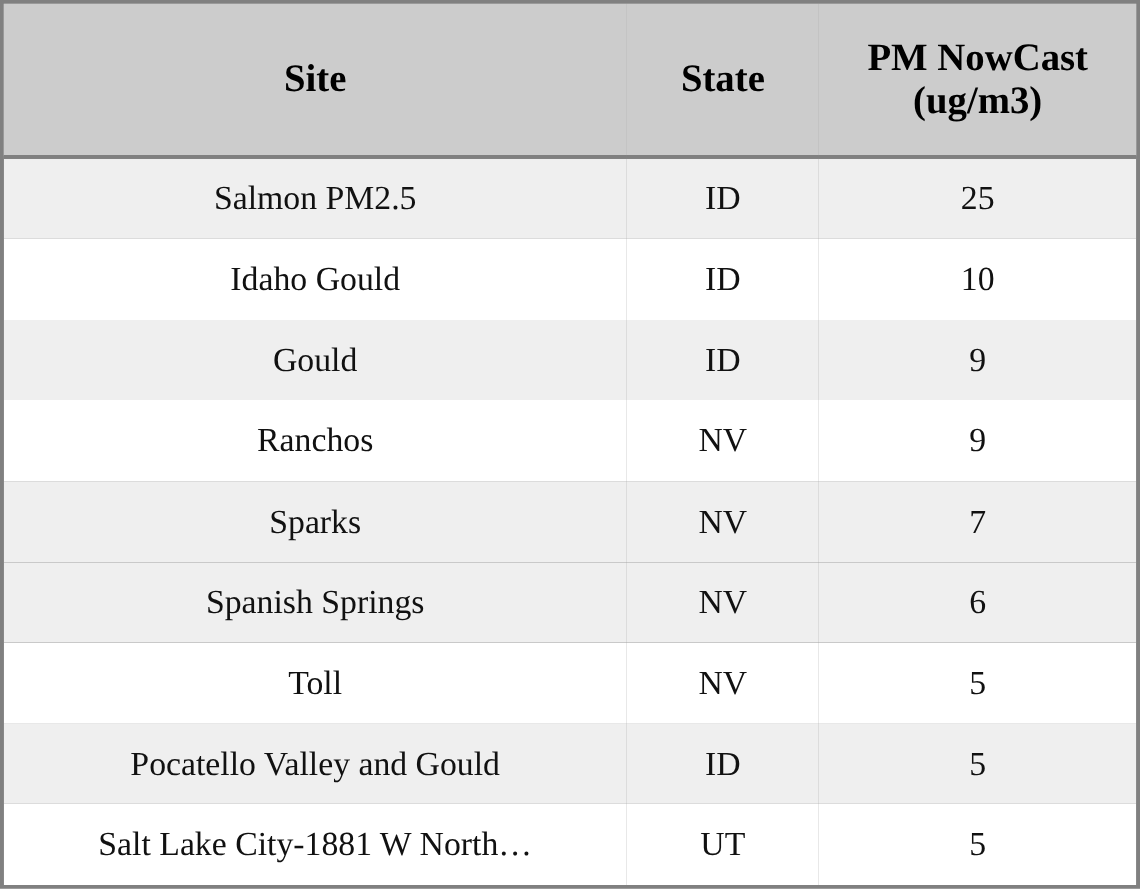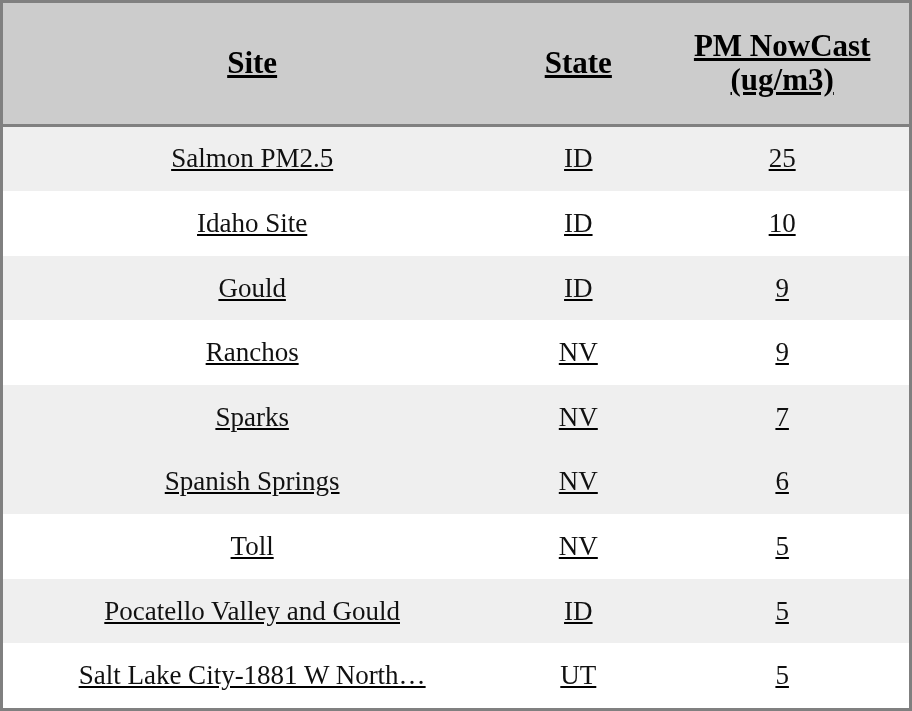--- a/index.html
+++ b/index.html
@@ -12,21 +12,20 @@
     height: 711px;
     font-family: "Liberation Serif", serif;
     overflow: hidden;
   }
   .table-wrap {
     width: 912px;
     height: 711px;
     box-sizing: border-box;
     border: 3px solid #808080;
     background: #a3a3a3;
-    text-decoration: underline;
   }
   table.data-table {
     width: 100%;
     height: 100%;
     border-collapse: collapse;
     table-layout: fixed;
   }
   thead th {
     background: #cccccc;
     color: #000000;
@@ -82,21 +81,21 @@
         <th>PM NowCast (ug/m3)</th>
       </tr>
     </thead>
     <tbody>
       <tr class="odd">
         <td>Salmon PM2.5</td>
         <td>ID</td>
         <td>25</td>
       </tr>
       <tr class="even">
-        <td>Idaho Site</td>
+        <td>Idaho Gould</td>
         <td>ID</td>
         <td>10</td>
       </tr>
       <tr class="odd">
         <td>Gould</td>
         <td>ID</td>
         <td>9</td>
       </tr>
       <tr class="even">
         <td>Ranchos</td>

